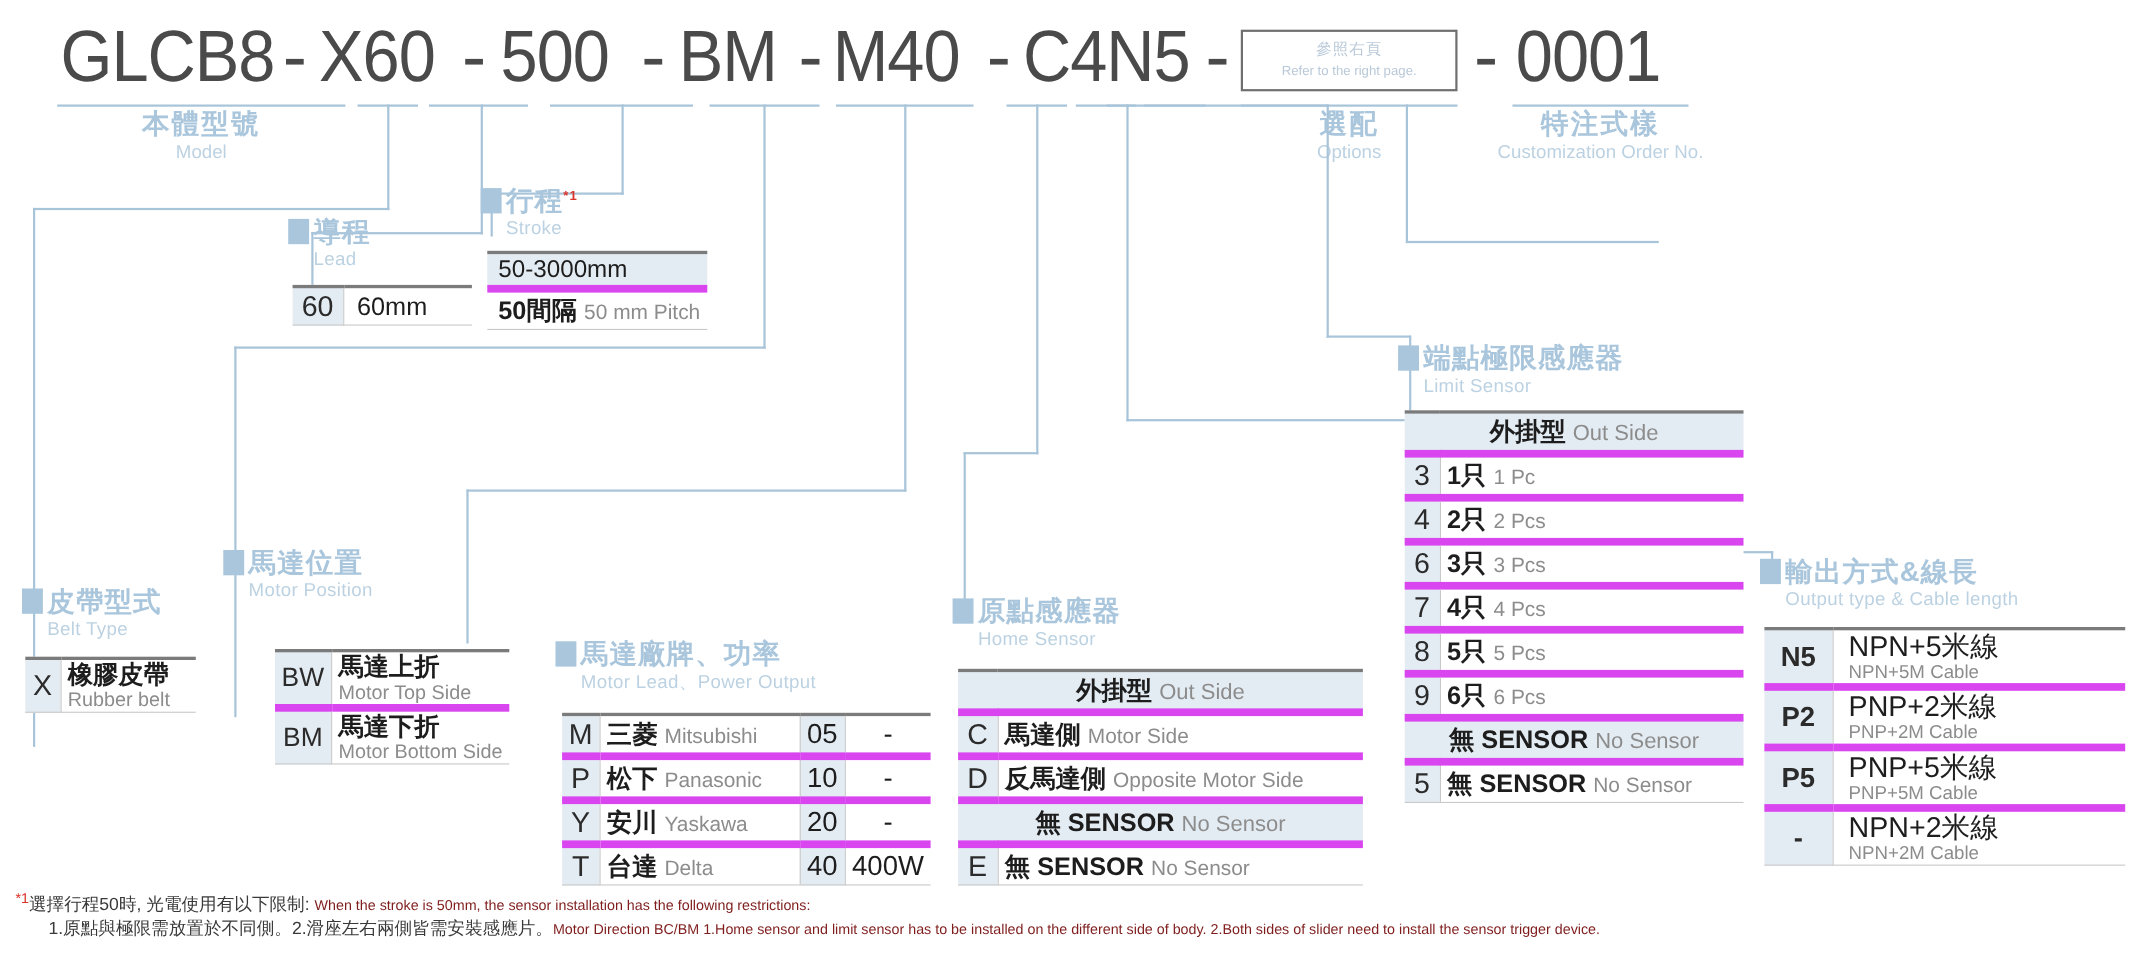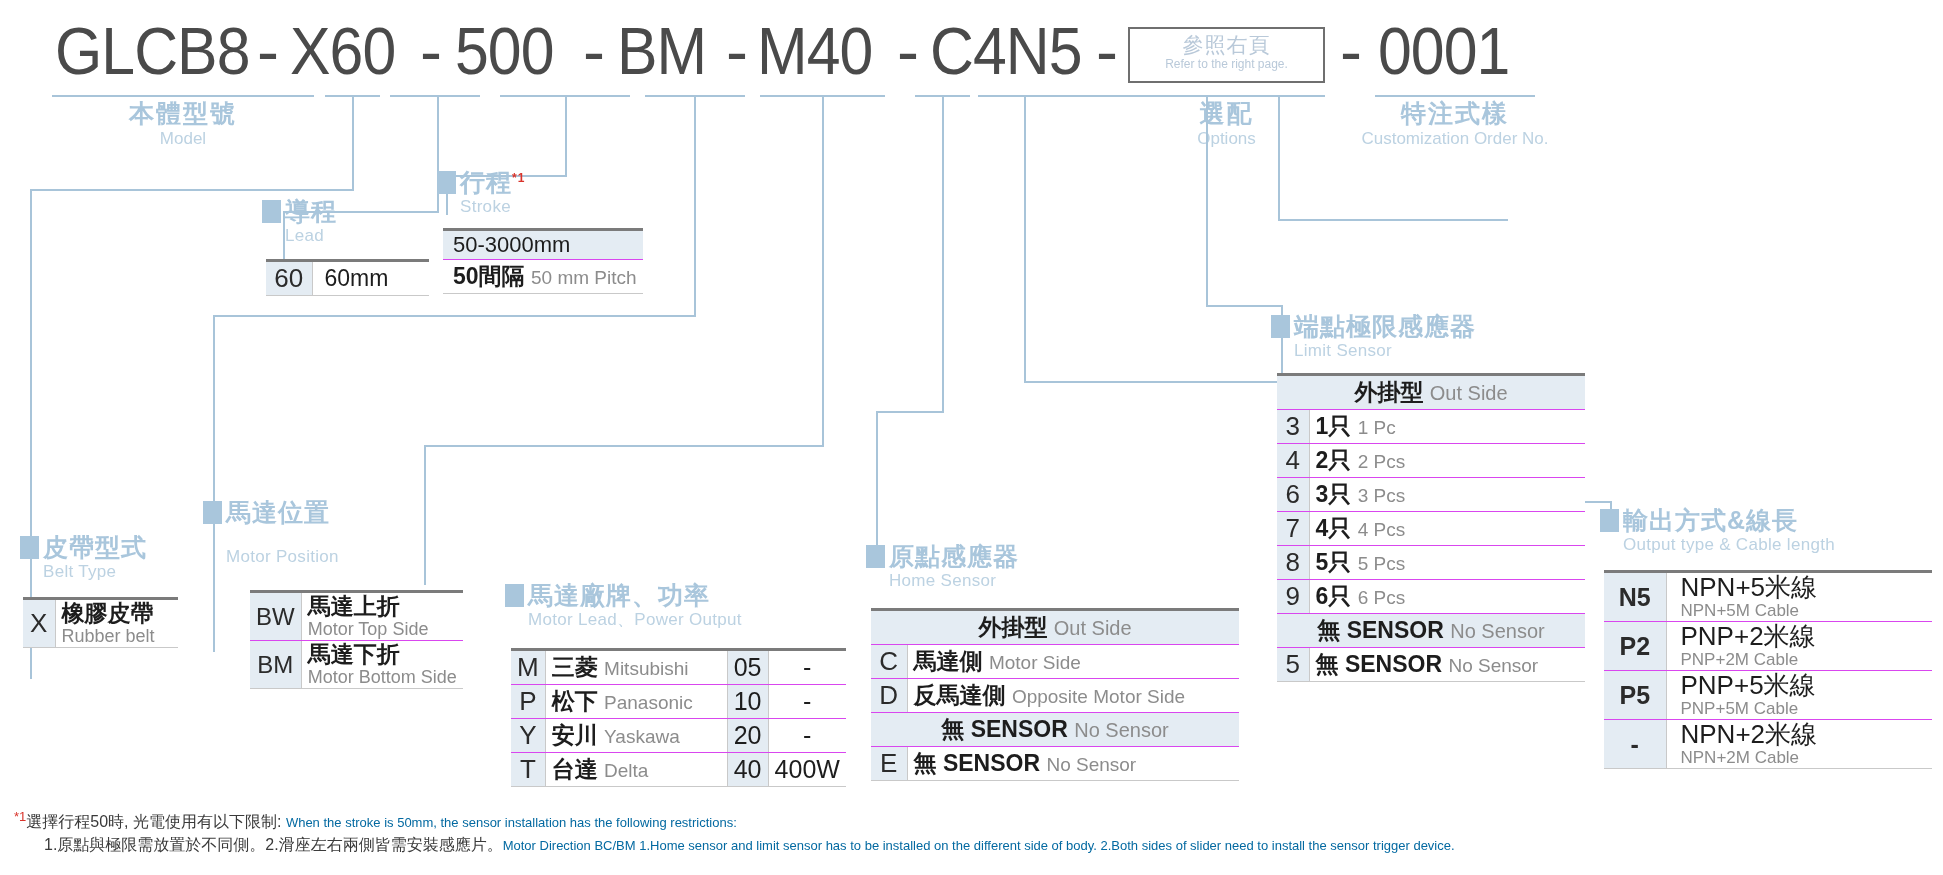--- a/index.html
+++ b/index.html
@@ -40,21 +40,21 @@
     white-space:nowrap;
   }
   .refbox {
     position:absolute;
     border:2px solid #6f6f6f;
     width:197px; height:56px;
     top:19px;
     text-align:center;
     padding-top:3px;
   }
-  .refbox .r1 { font-size:21px; color:#b9c9d9; line-height:25px; letter-spacing:1px;}
+  .refbox .r1 { font-size:14px; color:#b9c9d9; line-height:25px; letter-spacing:1px;}
   .refbox .r2 { font-size:12px; color:#b9c9d9; line-height:15px; }
 
   
   .sect { position:absolute; white-space:nowrap; }
   .sect .cn {
     font-size:25px; color:#a9c6dc; font-weight:bold; line-height:30px;
     letter-spacing:1px;
   }
   .sect .cn .sup { font-size:12px; color:#d9342b; vertical-align:super; font-weight:bold;}
   .sect .en { font-size:17px; color:#bcd2e2; line-height:20px; letter-spacing:0.3px;}
@@ -69,21 +69,21 @@
   .cap .en { font-size:17px; color:#bcd2e2; line-height:21px; }
 
   
   table.t {
     position:absolute;
     border-collapse:collapse;
     background:#fff;
     font-family:"Liberation Sans", sans-serif;
   }
   table.t td {
-    border-bottom:1px solid #d946ef;
+    border-bottom:7px solid #d946ef;
     padding:1px 6px;
     vertical-align:middle;
     white-space:nowrap;
   }
   table.t tr.top td { border-top:3px solid #7b7b7b; }
   table.t tr:last-child td { border-bottom:1px solid #c9c9c9; }
   td.key {
     background:#e4ecf3;
     text-align:center;
     font-size:26px;
@@ -108,21 +108,21 @@
   td.stacked { font-size:26px; color:#1d1d1d; line-height:27px; }
   td.stacked .en { display:block; font-size:17px; color:#8c8c8c; line-height:19px; }
   td.two { font-size:23px; line-height:25px; color:#1d1d1d; font-weight:bold;}
   td.two .en { display:block; font-size:18px; color:#8c8c8c; line-height:20px; font-weight:normal;}
 
   
   .foot { position:absolute; left:14px; top:806px; width:1920px; }
   .foot .ln1, .foot .ln2 { white-space:nowrap; line-height:22px; }
   .foot .star { color:#d9342b; font-size:13px; vertical-align:super; }
   .foot .cn { font-size:16px; color:#3a3a3a; letter-spacing:0px; }
-  .foot .en { font-size:13px; color:#0369a1; }
+  .foot .en { font-size:13px; color:#7f1d1d; }
   .foot .ln2 { padding-left:30px; }
 </style>
 </head>
 <body>
 
 <div id="stage">
 
   <div class="code">
     <div class="seg" style="left:55px;">GLCB8</div>
     <div class="dash" style="left:257px;">-</div>
@@ -245,21 +245,21 @@
     <tbody>
         <tr class="top">
       <td class="key" style="width:32px;">X</td>
       <td class="two"><span>橡膠皮帶</span><span class="en">Rubber belt</span></td>
     </tr>
   </tbody>
     </table>
 
   <div class="sect" style="left:203px; top:497px;">
     <div class="cn"><span class="bullet"></span><span>馬達位置</span></div>
-    <div class="en" style="padding-left:23px;margin-top:20px;">Motor Position</div>
+    <div class="en" style="padding-left:23px;">Motor Position</div>
   </div>
   <table class="t" style="left:250px; top:590px; width:145px;">
     <tbody>
         <tr class="top">
       <td class="key" style="width:54px;font-size:24px;">BW</td>
       <td class="two"><span>馬達上折</span><span class="en">Motor Top Side</span></td>
     </tr>
     <tr>
       <td class="key" style="width:54px;font-size:24px;">BM</td>
       <td class="two"><span>馬達下折</span><span class="en">Motor Bottom Side</span></td>

